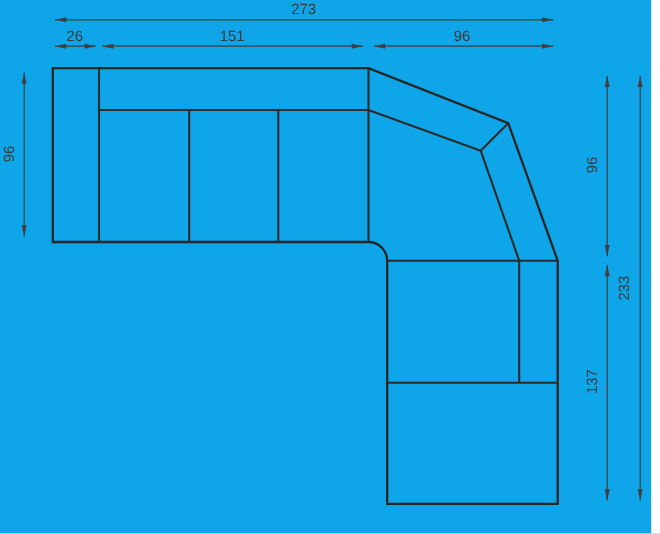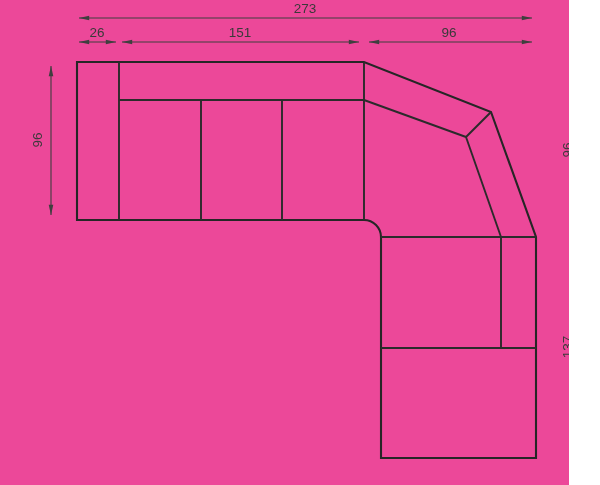--- a/index.html
+++ b/index.html
@@ -2,25 +2,24 @@
 <html><head>
 <meta charset="utf-8">
 <style>
   html, body {
     margin: 0;
     padding: 0;
     background: #ffffff;
   }
   .stage {
     position: relative;
-    width: 540px;
+    width: 592px;
     height: 485px;
-    background: #ec4899;
+    background: #0ea5e9;
     overflow: hidden;
-    padding-left: 29px;
   }
   svg { display: block; }
   .sofa-line {
     fill: none;
     stroke: #262626;
     stroke-width: 2.1;
     stroke-linejoin: miter;
     stroke-linecap: butt;
   }
   .sofa-inner {

